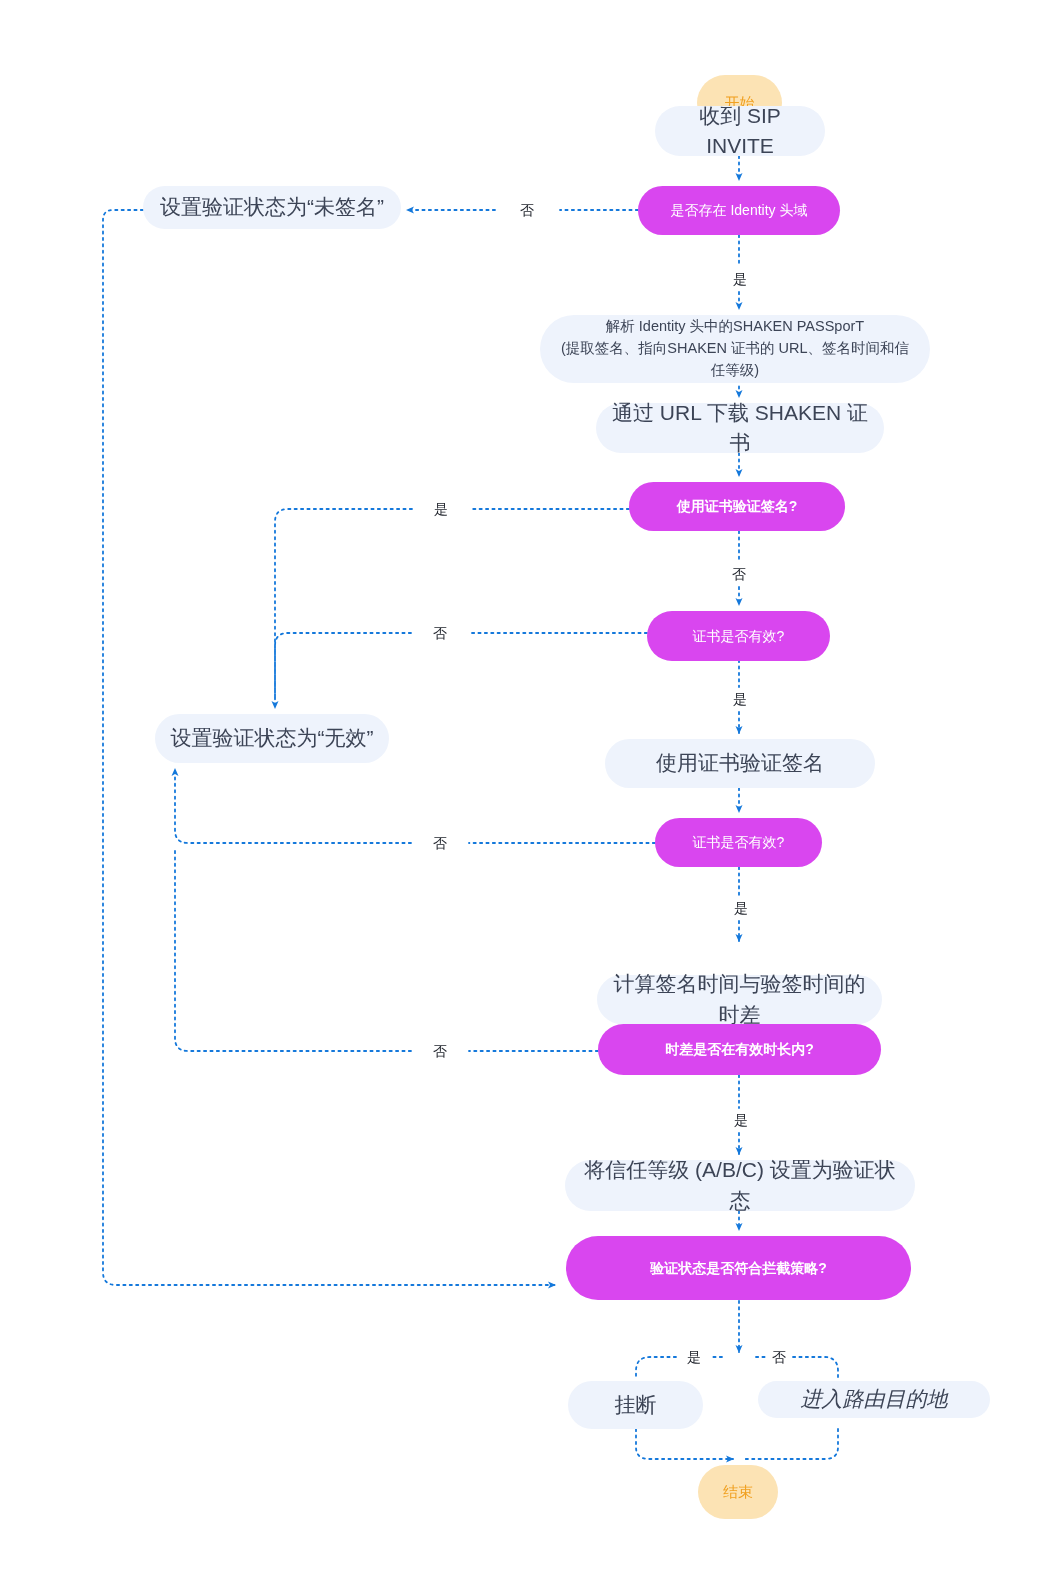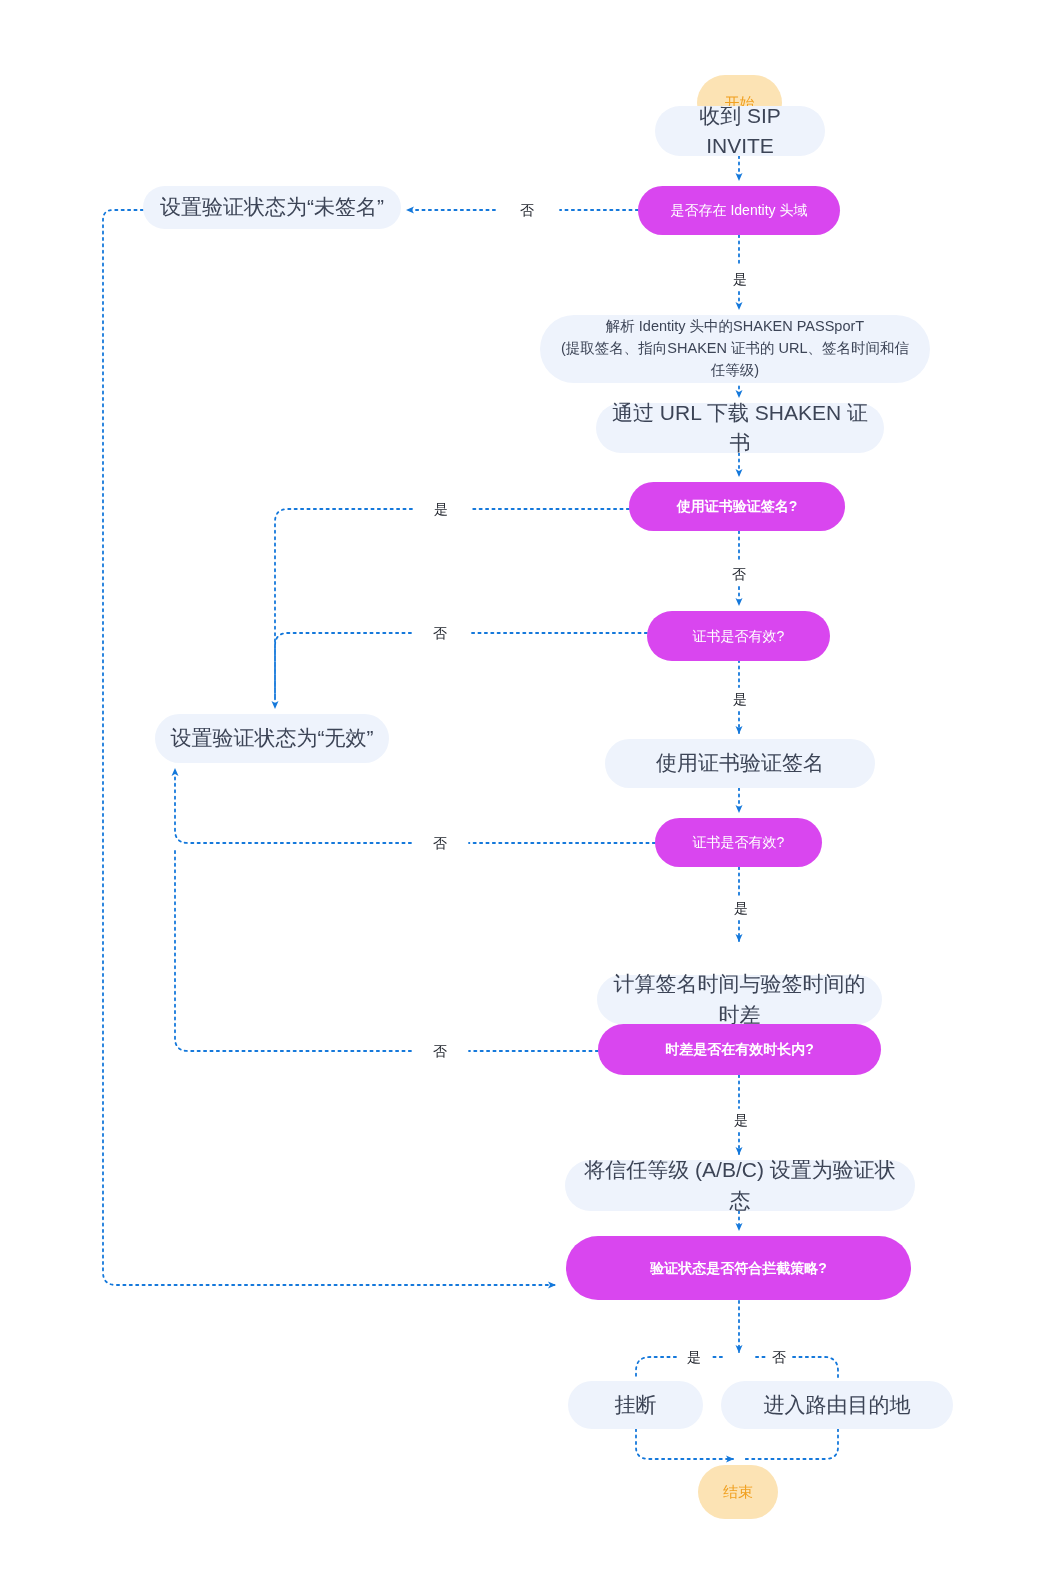--- a/index.html
+++ b/index.html
@@ -148,21 +148,21 @@
       <div class="node decision bold" style="left: 629px; top: 482px; width: 216px; height: 49px;">使用证书验证签名?</div>
       <div class="node decision" style="left: 647px; top: 611px; width: 183px; height: 50px;">证书是否有效?</div>
       <div class="node process" style="left: 155px; top: 714px; width: 234px; height: 49px;">设置验证状态为“无效”</div>
       <div class="node process" style="left: 605px; top: 739px; width: 270px; height: 49px;">使用证书验证签名</div>
       <div class="node decision" style="left: 655px; top: 818px; width: 167px; height: 49px;">证书是否有效?</div>
       <div class="node process" style="left: 597px; top: 947px; width: 285px; height: 49px; margin-top: 28px;">计算签名时间与验签时间的时差</div>
       <div class="node decision bold" style="left: 598px; top: 1024px; width: 283px; height: 51px;">时差是否在有效时长内?</div>
       <div class="node process" style="left: 565px; top: 1160px; width: 350px; height: 51px;">将信任等级 (A/B/C) 设置为验证状态</div>
       <div class="node decision bold" style="left: 566px; top: 1236px; width: 345px; height: 64px;">验证状态是否符合拦截策略?</div>
       <div class="node process" style="left: 568px; top: 1381px; width: 135px; height: 48px;">挂断</div>
-      <div class="node process" style="left: 721px; top: 1381px; width: 232px; height: 48px;">进入路由目的地</div>
+      <div class="node process" style="left: 758px; top: 1381px; width: 232px; height: 37px; font-style: italic;">进入路由目的地</div>
       <div class="node terminal" style="left: 698px; top: 1465px; width: 80px; height: 54px;">结束</div>
     </div>
   <div id="labels-layer">
       <span class="edge-label" style="left: 527px; top: 210px;">否</span>
       <span class="edge-label" style="left: 740px; top: 279px;">是</span>
       <span class="edge-label" style="left: 441px; top: 509px;">是</span>
       <span class="edge-label" style="left: 739px; top: 574px;">否</span>
       <span class="edge-label" style="left: 440px; top: 633px;">否</span>
       <span class="edge-label" style="left: 740px; top: 699px;">是</span>
       <span class="edge-label" style="left: 440px; top: 843px;">否</span>

